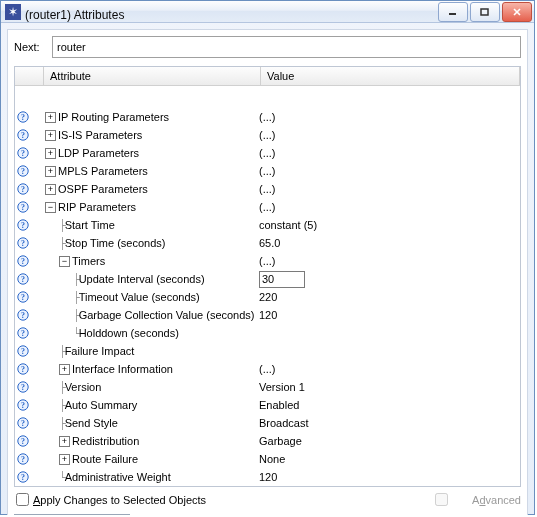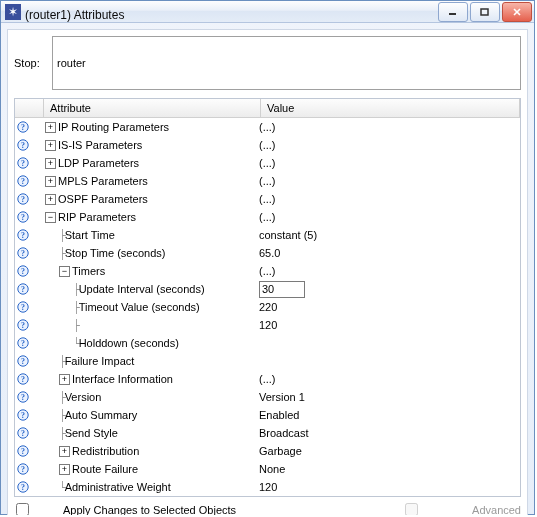--- a/index.html
+++ b/index.html
@@ -64,29 +64,30 @@
     display:flex;
     flex-direction:column;
     padding: 6px 6px 8px 6px;
   }
   .type-row {
     display:flex; align-items:center; gap:6px; margin-bottom:8px;
   }
   .type-label { width:32px; }
   .type-input {
     flex:1; height:20px; border:1px solid #a0a0a0;
-    padding:16px 4px; font: inherit;
+    padding:0 4px; font: inherit;
   }
   .table-wrap {
     flex:1;
     border: 1px solid #bfc7d4;
     position:relative;
     display:flex;
     flex-direction:column;
     overflow:hidden;
+    gap:22px;
   }
   .table-head {
     display:flex;
     background: linear-gradient(to bottom,#fdfdfd,#ececec);
     border-bottom:1px solid #d0d0d0;
     height:18px;
     align-items:center;
     font-size:11px;
   }
   .hspacer { width:28px; border-right:1px solid #d0d0d0; height:100%; }
@@ -149,21 +150,21 @@
     height:15px; border:1px solid #7a7a7a; font:inherit;
     padding:0 2px; width:40px;
   }
   .bottom {
     margin-top:6px;
     display:flex;
     flex-direction:column;
     gap:8px;
   }
   .brow {
-    display:flex; align-items:center;gap:30px;
+    display:flex; align-items:center;
   }
   .cb {
     width:13px; height:13px; margin:0 4px 0 2px;
   }
   .underline { text-decoration: underline; }
   .spacer { flex:1; }
   .greyed { color:#9a9a9a;margin-left:20px; }
   .btn {
     min-width:72px; height:22px;
     border:1px solid #9aa7b8;
@@ -200,21 +201,21 @@
             <line x1="2" y1="1" x2="8" y2="7" stroke="#fff" stroke-width="1.6"></line>
             <line x1="8" y1="1" x2="2" y2="7" stroke="#fff" stroke-width="1.6"></line>
           </svg>
       </div>
     </div>
   </div>
 
   <div class="client">
 
     <div class="type-row">
-      <span class="type-label">Stop:</span>
+      <span class="type-label">Next:</span>
       <input class="type-input" value="router" style="">
     </div>
 
     <div class="table-wrap">
       <div class="table-head">
         <div class="hspacer"></div>
         <div class="hcell attr">Attribute</div>
         <div class="hcell val">Value</div>
       </div>
       <div class="table-body" id="tbody">
@@ -401,20 +402,21 @@
               <span class="qicon">
                 <svg width="12" height="12" viewBox="0 0 12 12">
                   <circle cx="6" cy="6" r="5.2" fill="#eaf2ff" stroke="#2a66c8" stroke-width="1"></circle>
                   <text x="6" y="9" text-anchor="middle" font-size="8" font-family="Segoe UI" fill="#2a66c8" font-weight="bold">?</text>
                 </svg>
               </span>
             </div>
             <div class="rcell-attr">
               <span class="indent" style="width: 28px;"></span>
               <span class="treebranch">├ </span>
+              <span>Garbage Collection Value (seconds)</span>
             </div>
             <div class="rcell-val">120</div>
           </div>
           <div class="row">
             <div class="rcell-icons">
               <span class="qicon">
                 <svg width="12" height="12" viewBox="0 0 12 12">
                   <circle cx="6" cy="6" r="5.2" fill="#eaf2ff" stroke="#2a66c8" stroke-width="1"></circle>
                   <text x="6" y="9" text-anchor="middle" font-size="8" font-family="Segoe UI" fill="#2a66c8" font-weight="bold">?</text>
                 </svg>

